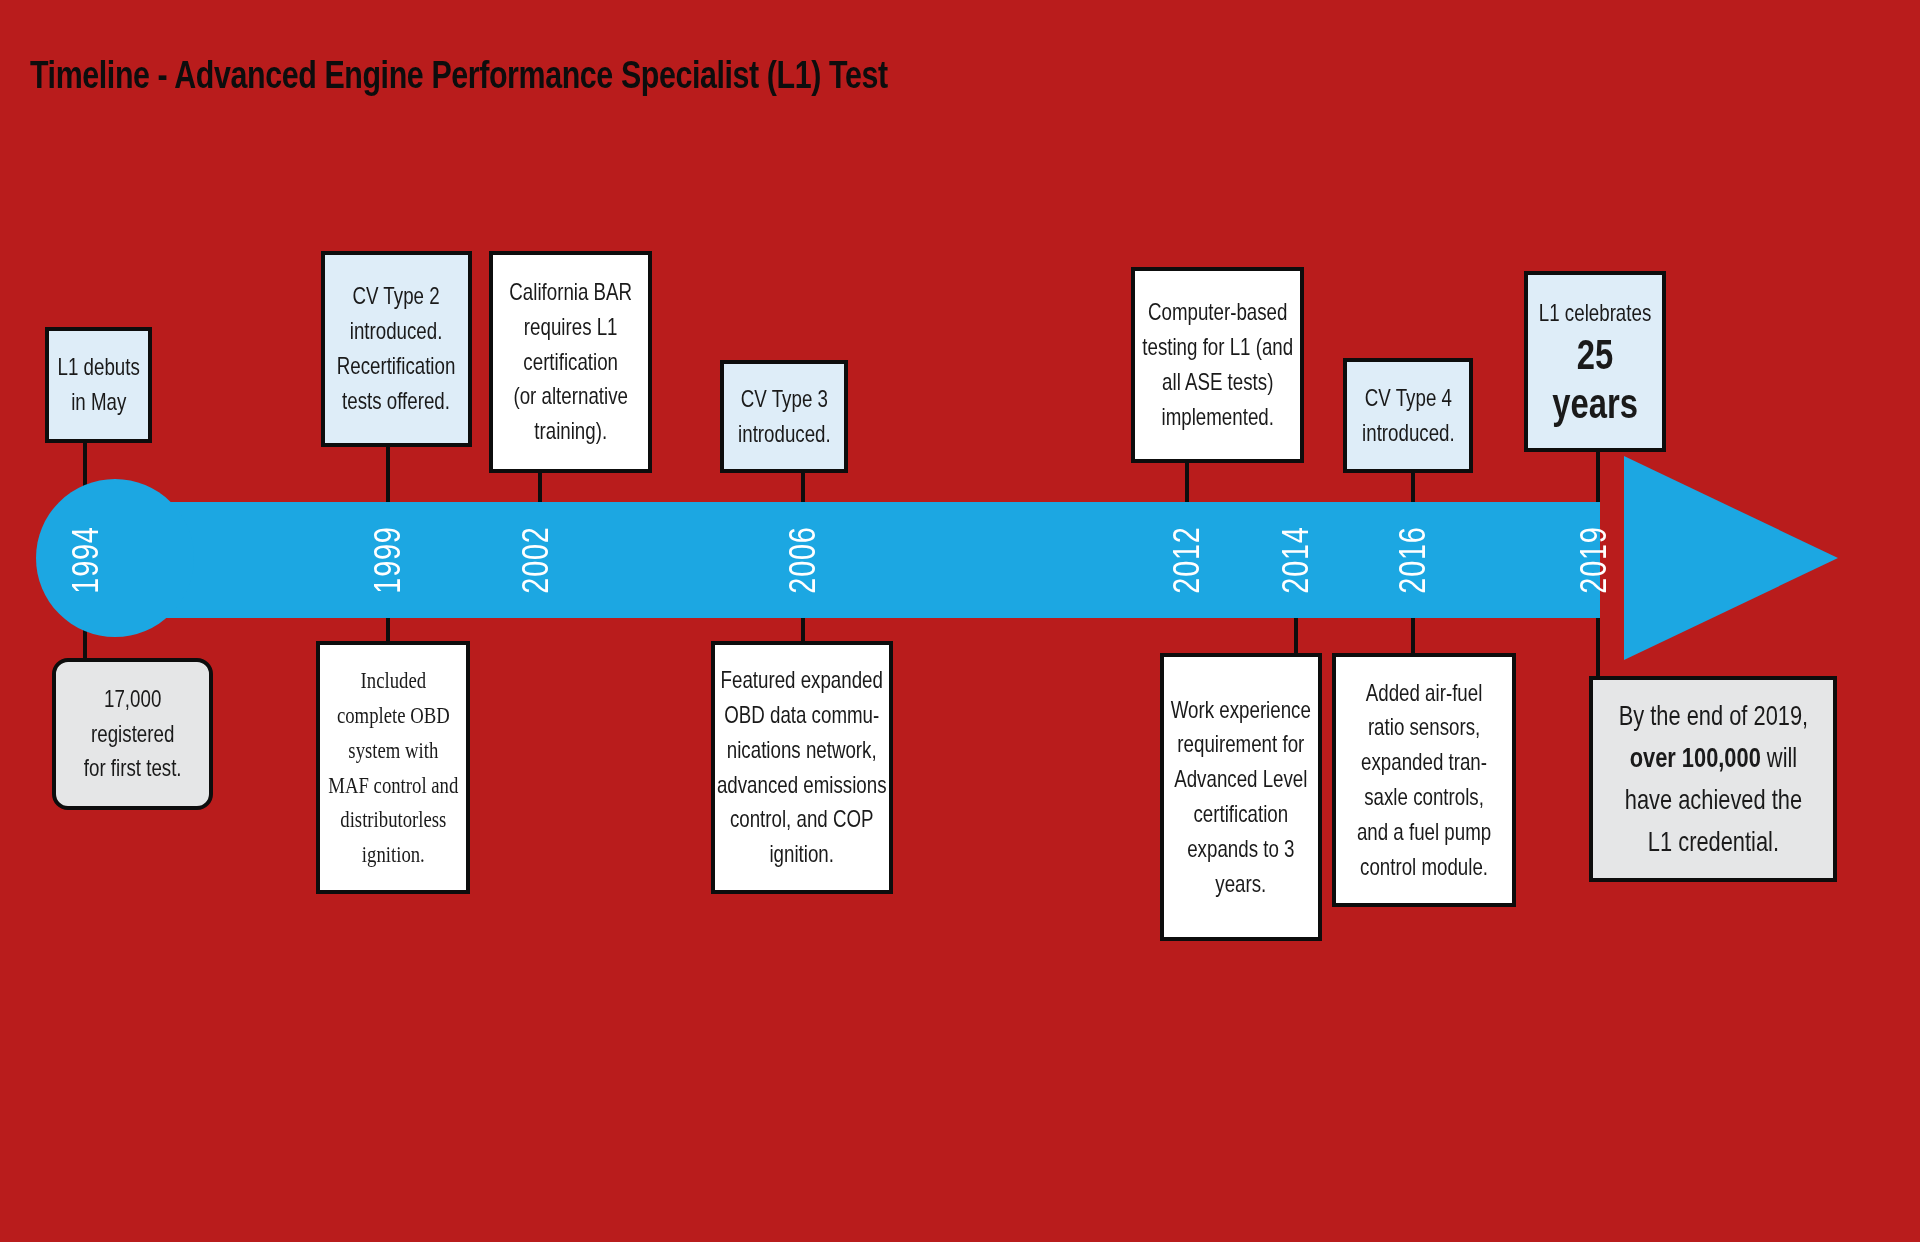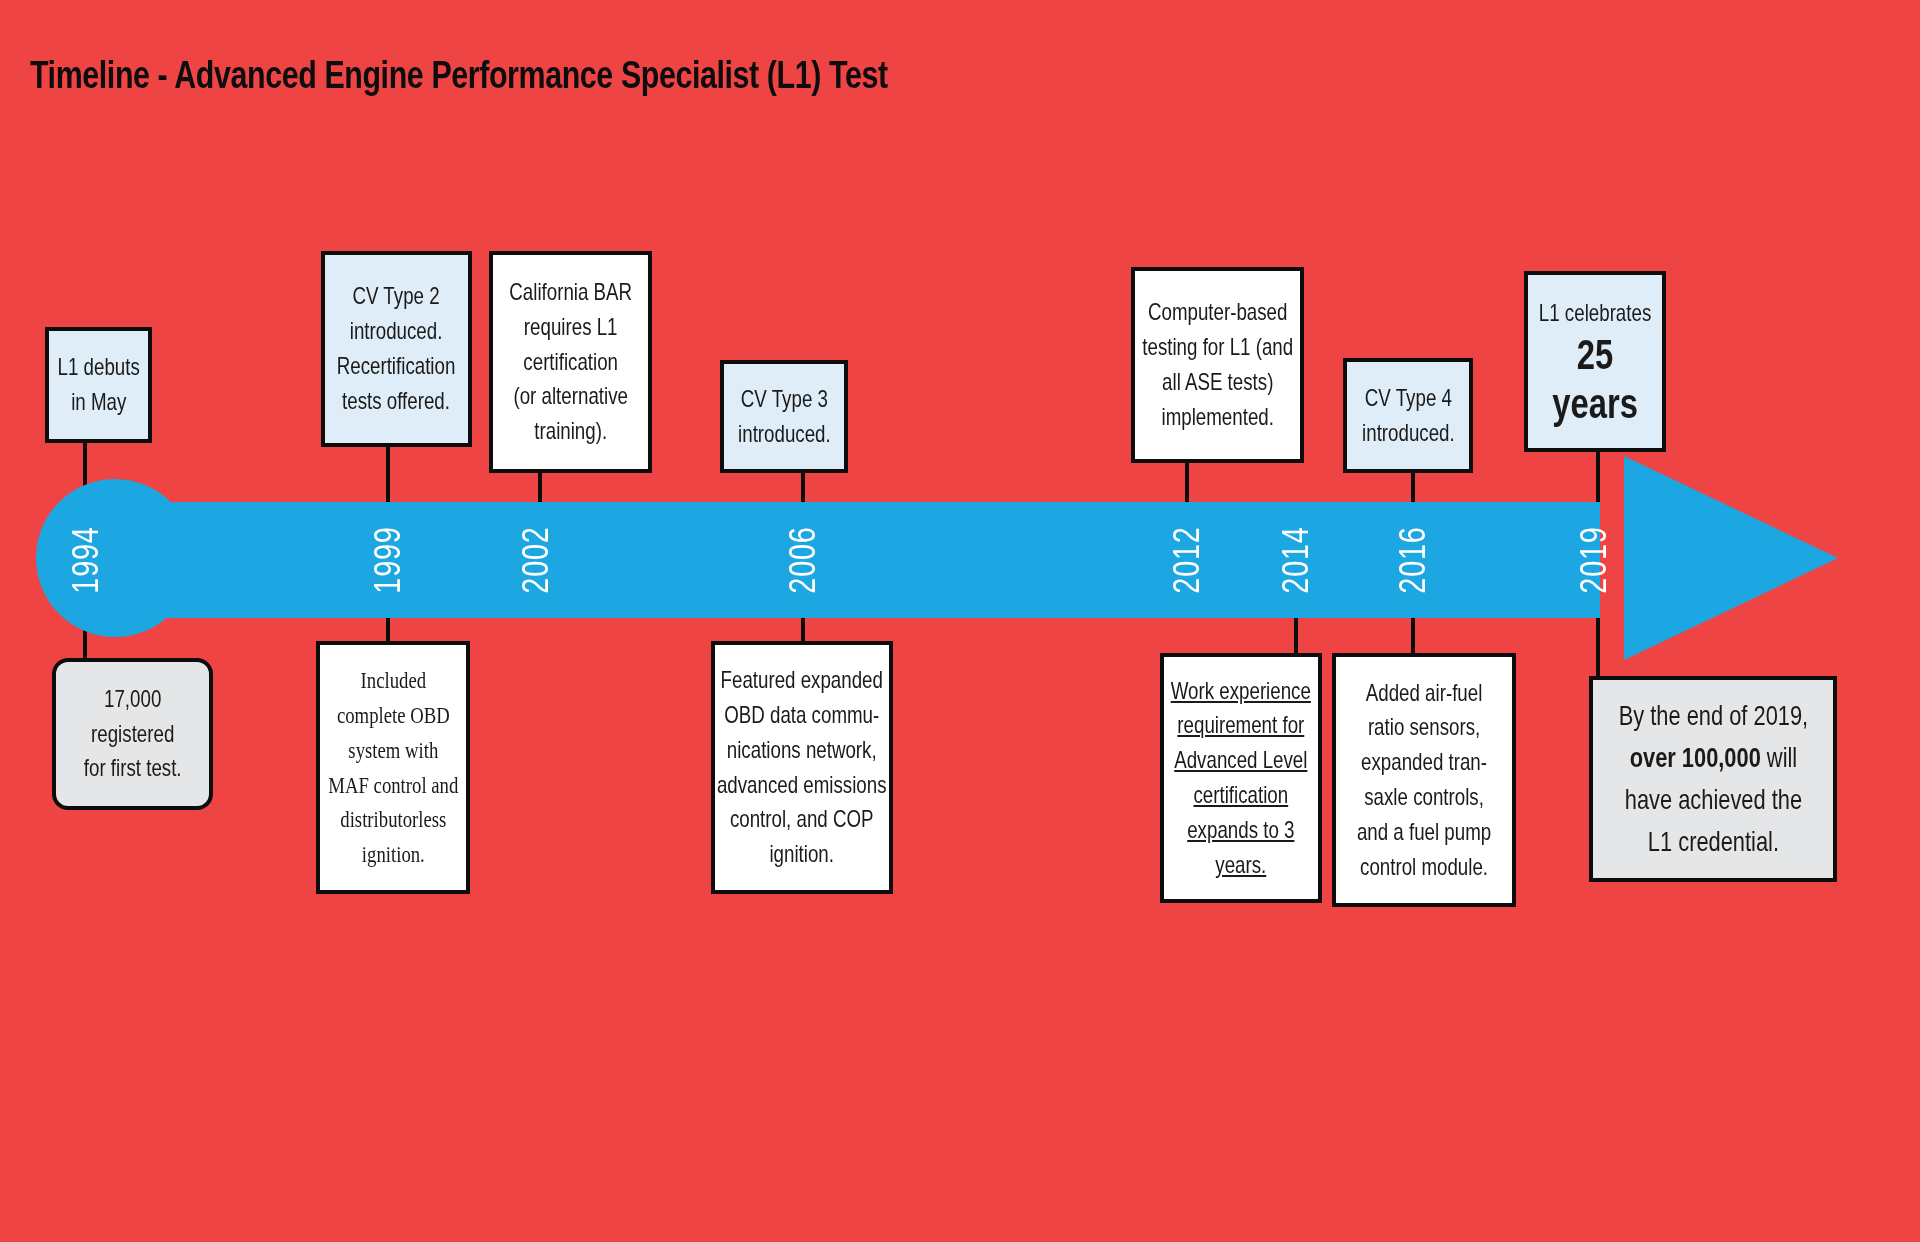--- a/index.html
+++ b/index.html
@@ -1,17 +1,17 @@
 <!DOCTYPE html>
 <html><head>
 <meta charset="utf-8">
 <style>
   html,body { margin:0; padding:0; background:#ffffff; }
   #canvas {
-    position:relative; width:1920px; height:1242px; background:#ef4444;
+    position:relative; width:1920px; height:1242px; background:#b91c1c;
     font-family:"Liberation Sans", sans-serif; overflow:hidden;
   }
   #title {
     position:absolute; left:30px; top:54px;
     font-size:38px; font-weight:bold; color:#0d0d0d;
     letter-spacing:-0.5px; white-space:nowrap;
     transform:scaleX(0.80); transform-origin:left center;
   }
   .bar  { position:absolute; left:112px; top:502px; width:1488px; height:116px; background:#1CA7E2; z-index:2; }
   .circle { position:absolute; left:36px; top:479px; width:158px; height:158px; border-radius:50%; background:#1CA7E2; z-index:3; }
@@ -42,21 +42,21 @@
   .b-1994-t { left:45px;   top:327px; width:107px; height:116px; }
   .b-1999-t { left:321px;  top:251px; width:151px; height:196px; }
   .b-2002-t { left:489px;  top:251px; width:163px; height:222px; }
   .b-2006-t { left:720px;  top:360px; width:128px; height:113px; }
   .b-2012-t { left:1112px; top:267px; width:173px; height:196px;margin-left:19px; }
   .b-2016-t { left:1343px; top:358px; width:130px; height:115px; }
   .b-2019-t { left:1524px; top:271px; width:142px; height:181px; }
   .b-1994-b { left:52px;   top:658px; width:161px; height:152px;border-radius:16px; }
   .b-1999-b { left:316px;  top:641px; width:154px; height:253px;font-family:Liberation Serif, serif; }
   .b-2006-b { left:711px;  top:641px; width:182px; height:253px; }
-  .b-2014-b { left:1160px; top:653px; width:162px; height:250px;text-decoration:underline; }
+  .b-2014-b { left:1160px; top:653px; width:162px; height:288px; }
   .b-2016-b { left:1332px; top:653px; width:184px; height:254px; }
   .b-2019-b { left:1589px; top:676px; width:248px; height:206px; }
   
   .l-1994 { left:83px;   top:443px; height:215px; }
   .l-1999 { left:386px;  top:447px; height:194px; }
   .l-2002 { left:538px;  top:473px; height:67px;  }
   .l-2006 { left:801px;  top:473px; height:168px; }
   .l-2012 { left:1185px; top:463px; height:77px;  }
   .l-2014 { left:1294px; top:580px; height:73px;  }
   .l-2016 { left:1411px; top:473px; height:180px; }

